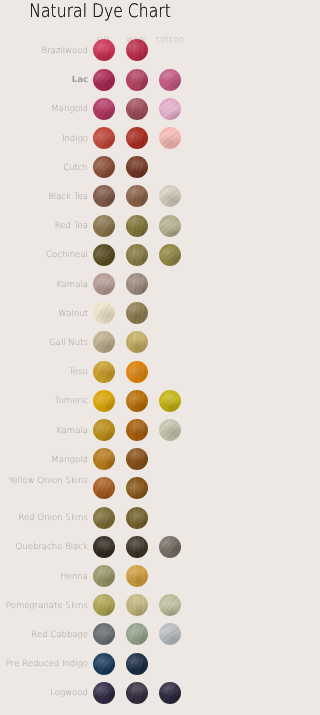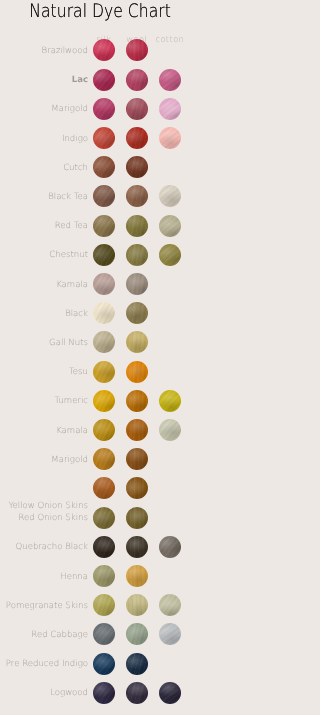--- a/index.html
+++ b/index.html
@@ -145,33 +145,33 @@
       <div class="sw" style="left: 136.6px; top: 196.4px; width: 22px; height: 22px; background: rgb(141, 98, 72); --ang: 101deg; --hx: 37%; --hy: 27%; --sx: 71%; --sy: 65%;"></div>
       <div class="swhalo" style="left: 169.7px; top: 196.4px;"></div>
       <div class="sw" style="left: 169.7px; top: 196.4px; width: 22px; height: 22px; background: rgb(216, 208, 192); --ang: 139deg; --hx: 24%; --hy: 24%; --sx: 62%; --sy: 68%;"></div>
       <div class="rowlabel" style="top: 225.6px;">Red Tea</div>
       <div class="swhalo" style="left: 103.6px; top: 225.6px;"></div>
       <div class="sw" style="left: 103.6px; top: 225.6px; width: 22px; height: 22px; background: rgb(138, 117, 75); --ang: 122deg; --hx: 39%; --hy: 23%; --sx: 85%; --sy: 79%;"></div>
       <div class="swhalo" style="left: 136.6px; top: 225.6px;"></div>
       <div class="sw" style="left: 136.6px; top: 225.6px; width: 22px; height: 22px; background: rgb(130, 119, 59); --ang: 100deg; --hx: 26%; --hy: 20%; --sx: 76%; --sy: 82%;"></div>
       <div class="swhalo" style="left: 169.7px; top: 225.6px;"></div>
       <div class="sw" style="left: 169.7px; top: 225.6px; width: 22px; height: 22px; background: rgb(182, 176, 144); --ang: 138deg; --hx: 47%; --hy: 47%; --sx: 67%; --sy: 85%;"></div>
-      <div class="rowlabel" style="top: 254.8px;">Chestnut</div>
+      <div class="rowlabel" style="top: 254.8px;">Cochineal</div>
       <div class="swhalo" style="left: 103.6px; top: 254.8px;"></div>
       <div class="sw" style="left: 103.6px; top: 254.8px; width: 22px; height: 22px; background: rgb(87, 76, 31); --ang: 121deg; --hx: 28%; --hy: 46%; --sx: 52%; --sy: 60%;"></div>
       <div class="swhalo" style="left: 136.6px; top: 254.8px;"></div>
       <div class="sw" style="left: 136.6px; top: 254.8px; width: 22px; height: 22px; background: rgb(134, 122, 65); --ang: 99deg; --hx: 49%; --hy: 43%; --sx: 81%; --sy: 63%;"></div>
       <div class="swhalo" style="left: 169.7px; top: 254.8px;"></div>
       <div class="sw" style="left: 169.7px; top: 254.8px; width: 22px; height: 22px; background: rgb(146, 135, 65); --ang: 137deg; --hx: 36%; --hy: 40%; --sx: 72%; --sy: 66%;"></div>
       <div class="rowlabel" style="top: 284px;">Kamala</div>
       <div class="swhalo" style="left: 103.6px; top: 284px;"></div>
       <div class="sw" style="left: 103.6px; top: 284px; width: 22px; height: 22px; background: rgb(184, 157, 149); --ang: 120deg; --hx: 51%; --hy: 39%; --sx: 57%; --sy: 77%;"></div>
       <div class="swhalo" style="left: 136.6px; top: 284px;"></div>
       <div class="sw" style="left: 136.6px; top: 284px; width: 22px; height: 22px; background: rgb(153, 138, 123); --ang: 98deg; --hx: 38%; --hy: 36%; --sx: 86%; --sy: 80%;"></div>
-      <div class="rowlabel" style="top: 313.2px;">Black</div>
+      <div class="rowlabel" style="top: 313.2px;">Walnut</div>
       <div class="swhalo" style="left: 103.6px; top: 313.2px;"></div>
       <div class="sw" style="left: 103.6px; top: 313.2px; width: 22px; height: 22px; background: rgb(242, 230, 202); --ang: 119deg; --hx: 40%; --hy: 32%; --sx: 62%; --sy: 58%;"></div>
       <div class="swhalo" style="left: 136.6px; top: 313.2px;"></div>
       <div class="sw" style="left: 136.6px; top: 313.2px; width: 22px; height: 22px; background: rgb(142, 126, 79); --ang: 97deg; --hx: 27%; --hy: 29%; --sx: 53%; --sy: 61%;"></div>
       <div class="rowlabel" style="top: 342.4px;">Gall Nuts</div>
       <div class="swhalo" style="left: 103.6px; top: 342.4px;"></div>
       <div class="sw" style="left: 103.6px; top: 342.4px; width: 22px; height: 22px; background: rgb(188, 175, 141); --ang: 118deg; --hx: 29%; --hy: 25%; --sx: 67%; --sy: 75%;"></div>
       <div class="swhalo" style="left: 136.6px; top: 342.4px;"></div>
       <div class="sw" style="left: 136.6px; top: 342.4px; width: 22px; height: 22px; background: rgb(196, 174, 99); --ang: 96deg; --hx: 50%; --hy: 22%; --sx: 58%; --sy: 78%;"></div>
       <div class="rowlabel" style="top: 371.6px;">Tesu</div>
@@ -191,21 +191,21 @@
       <div class="sw" style="left: 103.6px; top: 430px; width: 22px; height: 22px; background: rgb(186, 141, 20); --ang: 115deg; --hx: 30%; --hy: 34%; --sx: 82%; --sy: 90%;"></div>
       <div class="swhalo" style="left: 136.6px; top: 430px;"></div>
       <div class="sw" style="left: 136.6px; top: 430px; width: 22px; height: 22px; background: rgb(169, 93, 10); --ang: 93deg; --hx: 51%; --hy: 31%; --sx: 73%; --sy: 57%;"></div>
       <div class="swhalo" style="left: 169.7px; top: 430px;"></div>
       <div class="sw" style="left: 169.7px; top: 430px; width: 22px; height: 22px; background: rgb(199, 199, 175); --ang: 131deg; --hx: 38%; --hy: 28%; --sx: 64%; --sy: 60%;"></div>
       <div class="rowlabel" style="top: 459.2px; margin-left: 20px;">Marigold</div>
       <div class="swhalo" style="left: 103.6px; top: 459.2px;"></div>
       <div class="sw" style="left: 103.6px; top: 459.2px; width: 22px; height: 22px; background: rgb(183, 123, 26); --ang: 114deg; --hx: 53%; --hy: 27%; --sx: 87%; --sy: 71%;"></div>
       <div class="swhalo" style="left: 136.6px; top: 459.2px;"></div>
       <div class="sw" style="left: 136.6px; top: 459.2px; width: 22px; height: 22px; background: rgb(137, 80, 23); --ang: 92deg; --hx: 40%; --hy: 24%; --sx: 78%; --sy: 74%;"></div>
-      <div class="rowlabel" style="top: 505px;">Yellow Onion Skins</div>
+      <div class="rowlabel" style="top: 480px;">Yellow Onion Skins</div>
       <div class="swhalo" style="left: 103.6px; top: 488.4px;"></div>
       <div class="sw" style="left: 103.6px; top: 488.4px; width: 22px; height: 22px; background: rgb(169, 93, 32); --ang: 113deg; --hx: 42%; --hy: 20%; --sx: 54%; --sy: 88%;"></div>
       <div class="swhalo" style="left: 136.6px; top: 488.4px;"></div>
       <div class="sw" style="left: 136.6px; top: 488.4px; width: 22px; height: 22px; background: rgb(134, 85, 21); --ang: 91deg; --hx: 29%; --hy: 47%; --sx: 83%; --sy: 91%;"></div>
       <div class="rowlabel" style="top: 517.6px;">Red Onion Skins</div>
       <div class="swhalo" style="left: 103.6px; top: 517.6px;"></div>
       <div class="sw" style="left: 103.6px; top: 517.6px; width: 22px; height: 22px; background: rgb(125, 110, 53); --ang: 112deg; --hx: 31%; --hy: 43%; --sx: 59%; --sy: 69%;"></div>
       <div class="swhalo" style="left: 136.6px; top: 517.6px;"></div>
       <div class="sw" style="left: 136.6px; top: 517.6px; width: 22px; height: 22px; background: rgb(115, 96, 42); --ang: 90deg; --hx: 52%; --hy: 40%; --sx: 88%; --sy: 72%;"></div>
       <div class="rowlabel" style="top: 546.8px;">Quebracho Black</div>

